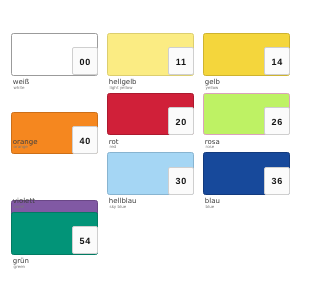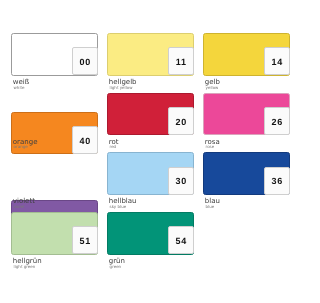--- a/index.html
+++ b/index.html
@@ -136,21 +136,21 @@
     <div class="cell">
       <div class="swatch" style="background: rgb(208, 32, 57); border-color: rgb(171, 25, 47);">
         <div class="badge">20</div>
       </div>
       <div class="names">
         <div class="name-de">rot</div>
         <div class="name-en">red</div>
       </div>
     </div>
     <div class="cell">
-      <div class="swatch" style="background: #ec4899; border-color: rgb(219, 162, 187);">
+      <div class="swatch" style="background: #bef264; border-color: rgb(219, 162, 187);">
         <div class="badge">26</div>
       </div>
       <div class="names">
         <div class="name-de">rosa</div>
         <div class="name-en">rose</div>
       </div>
     </div>
     <div class="cell">
       <div class="swatch" style="background: rgb(129, 89, 164); border-color: rgb(106, 71, 135); margin-top: 48px;">
         <div class="badge">60</div>
@@ -172,29 +172,20 @@
     <div class="cell">
       <div class="swatch" style="background: rgb(23, 73, 155); border-color: rgb(18, 58, 125); text-align: center;">
         <div class="badge">36</div>
       </div>
       <div class="names">
         <div class="name-de">blau</div>
         <div class="name-en">blue</div>
       </div>
     </div>
     <div class="cell">
-      <div class="swatch" style="background: rgb(194, 223, 174); border-color: rgb(163, 189, 146);">
-        <div class="badge">51</div>
-      </div>
-      <div class="names">
-        <div class="name-de">hellgrün</div>
-        <div class="name-en">light green</div>
-      </div>
-    </div>
-    <div class="cell">
       <div class="swatch" style="background: rgb(2, 148, 120); border-color: rgb(2, 123, 99);">
         <div class="badge">54</div>
       </div>
       <div class="names">
         <div class="name-de">grün</div>
         <div class="name-en">green</div>
       </div>
     </div>
   </div>
 </div>

